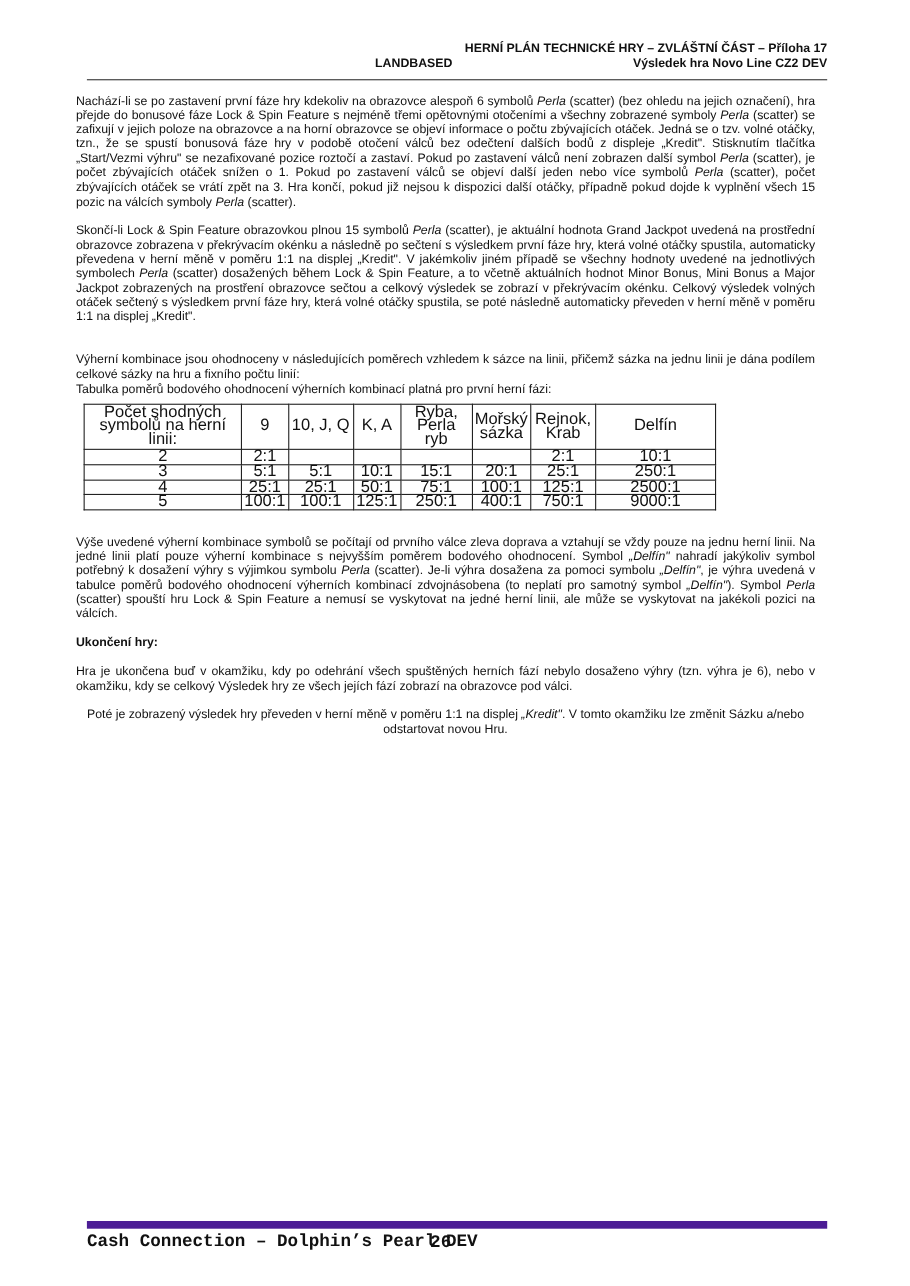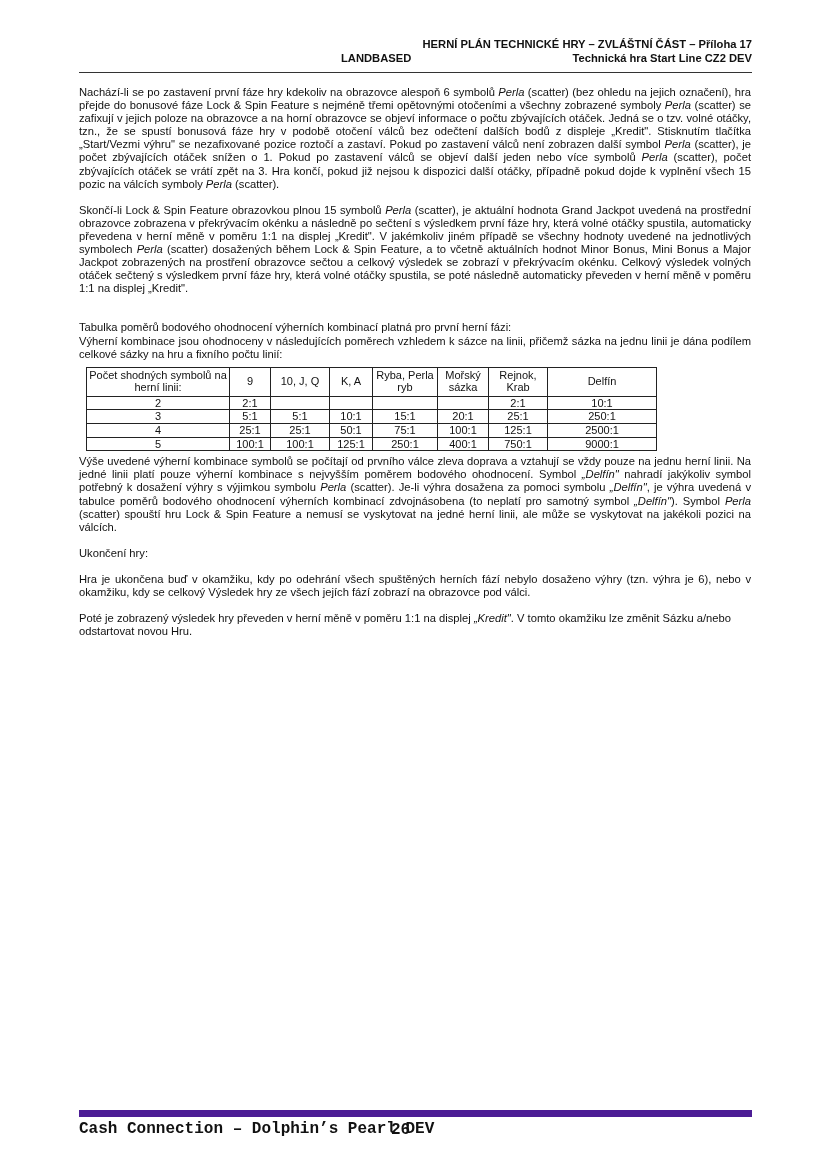--- a/index.html
+++ b/index.html
@@ -4,51 +4,51 @@
   <style>
     html, body { margin: 0; padding: 0; background: #ffffff; }
     body { width: 827px; height: 1169px; position: relative; overflow: hidden;
            font-family: "Liberation Sans", sans-serif; color: #111; }
     .header { position: absolute; left: 79px; right: 75px; top: 38px; height: 34px;
               border-bottom: 1px solid #333; }
     .header .line1 { position: absolute; right: 0; top: 0; font-weight: bold; font-size: 11.2px; text-align: right; }
     .header .line2 { position: absolute; left: 0; right: 0; top: 14px; font-weight: bold; font-size: 11.2px; }
     .header .line2 .left { position: absolute; left: 262px; }
     .header .line2 .right { position: absolute; right: 0; }
-    .content { position: absolute; left: 79px; width: 672px; top: 86px;
+    .content { position: absolute; left: 69px; width: 672px; top: 86px;
                font-size: 11.2px; line-height: 13.1px; }
     .content p { margin: 0; text-align: justify; }
     .gap1 { height: 13px; }
     .gap2 { height: 26px; }
-    .heading { font-weight: normal; margin: 0; }
-    table.pay { border-collapse: collapse; margin: 6px 0 4px 7px; font-size: 11px; line-height: 12.6px; }
+    .heading { font-weight: bold; margin: 0; }
+    table.pay { border-collapse: collapse; margin: 6px 0 23px 7px; font-size: 15px; line-height: 12.6px; }
     table.pay th, table.pay td { border: 1px solid #222; text-align: center; padding: 0 2px; font-weight: normal; }
     table.pay th { padding: 1px 2px 2px 2px; }
     .footer { position: absolute; left: 79px; right: 75px; top: 1110px; border-top: 7px solid #4c1d95;
               padding-top: 3px; font-weight: bold; font-size: 16px; font-family: Liberation Mono, monospace; }
     .footer .pg { position: absolute; left: 312px; top: 4px; }
   </style>
 </head>
 <body>
 
 <div class="header">
   <div class="line1">HERNÍ PLÁN TECHNICKÉ HRY – ZVLÁŠTNÍ ČÁST – Příloha 17</div>
   <div class="line2">
     <span class="left">LANDBASED</span>
-    <span class="right">Technická hra Start Line CZ2 DEV</span>
+    <span class="right">Výsledek hra Novo Line CZ2 DEV</span>
   </div>
 </div>
 
 <div class="content">
   <p><span>Nachází-li se po zastavení první fáze hry kdekoliv na obrazovce alespoň 6 symbolů </span><i>Perla</i><span> (scatter) (bez ohledu na jejich označení), hra přejde do bonusové fáze Lock &amp; Spin Feature s nejméně třemi opětovnými otočeními a všechny zobrazené symboly </span><i>Perla</i><span> (scatter) se zafixují v jejich poloze na obrazovce a na horní obrazovce se objeví informace o počtu zbývajících otáček. Jedná se o tzv. volné otáčky, tzn., že se spustí bonusová fáze hry v podobě otočení válců bez odečtení dalších bodů z displeje „Kredit". Stisknutím tlačítka „Start/Vezmi výhru" se nezafixované pozice roztočí a zastaví. Pokud po zastavení válců není zobrazen další symbol </span><i>Perla</i><span> (scatter), je počet zbývajících otáček snížen o 1. Pokud po zastavení válců se objeví další jeden nebo více symbolů </span><i>Perla</i><span> (scatter), počet zbývajících otáček se vrátí zpět na 3. Hra končí, pokud již nejsou k dispozici další otáčky, případně pokud dojde k vyplnění všech 15 pozic na válcích symboly </span><i>Perla</i><span> (scatter).</span></p>
   <div class="gap1"></div>
   <p><span>Skončí-li Lock &amp; Spin Feature obrazovkou plnou 15 symbolů </span><i>Perla</i><span> (scatter), je aktuální hodnota Grand Jackpot uvedená na prostřední obrazovce zobrazena v překrývacím okénku a následně po sečtení s výsledkem první fáze hry, která volné otáčky spustila, automaticky převedena v herní měně v poměru 1:1 na displej „Kredit". V jakémkoliv jiném případě se všechny hodnoty uvedené na jednotlivých symbolech </span><i>Perla</i><span> (scatter) dosažených během Lock &amp; Spin Feature, a to včetně aktuálních hodnot Minor Bonus, Mini Bonus a Major Jackpot zobrazených na prostření obrazovce sečtou a celkový výsledek se zobrazí v překrývacím okénku. Celkový výsledek volných otáček sečtený s výsledkem první fáze hry, která volné otáčky spustila, se poté následně automaticky převeden v herní měně v poměru 1:1 na displej „Kredit".</span></p>
   <div class="gap2"></div>
+  <p>Výherní kombinace jsou ohodnoceny v následujících poměrech vzhledem k sázce na linii, přičemž sázka na jednu linii je dána podílem celkové sázky na hru a fixního počtu linií:</p>
   <p>Tabulka poměrů bodového ohodnocení výherních kombinací platná pro první herní fázi:</p>
-  <p>Výherní kombinace jsou ohodnoceny v následujících poměrech vzhledem k sázce na linii, přičemž sázka na jednu linii je dána podílem celkové sázky na hru a fixního počtu linií:</p>
 
   <table class="pay">
     <thead>
       <tr>
         <th style="width:138px">Počet shodných symbolů na herní linii:</th>
         <th style="width:36px">9</th>
         <th style="width:54px">10, J, Q</th>
         <th style="width:38px">K, A</th>
         <th style="width:60px">Ryba, Perla ryb</th>
         <th style="width:46px">Mořský sázka</th>
@@ -99,19 +99,19 @@
       </tr>
     </tbody>
   </table>
 
   <p><span>Výše uvedené výherní kombinace symbolů se počítají od prvního válce zleva doprava a vztahují se vždy pouze na jednu herní linii. Na jedné linii platí pouze výherní kombinace s nejvyšším poměrem bodového ohodnocení. Symbol </span><i>„Delfín"</i><span> nahradí jakýkoliv symbol potřebný k dosažení výhry s výjimkou symbolu </span><i>Perla</i><span> (scatter). Je-li výhra dosažena za pomoci symbolu </span><i>„Delfín"</i><span>, je výhra uvedená v tabulce poměrů bodového ohodnocení výherních kombinací zdvojnásobena (to neplatí pro samotný symbol </span><i>„Delfín"</i><span>). Symbol </span><i>Perla</i><span> (scatter) spouští hru Lock &amp; Spin Feature a nemusí se vyskytovat na jedné herní linii, ale může se vyskytovat na jakékoli pozici na válcích.</span></p>
   <div class="gap1"></div>
   <p class="heading">Ukončení hry:</p>
   <div class="gap1"></div>
   <p>Hra je ukončena buď v okamžiku, kdy po odehrání všech spuštěných herních fází nebylo dosaženo výhry (tzn. výhra je 6), nebo v okamžiku, kdy se celkový Výsledek hry ze všech jejích fází zobrazí na obrazovce pod válci.</p>
   <div class="gap1"></div>
-  <p style="text-align:left"><span>Poté je zobrazený výsledek hry převeden v herní měně v poměru 1:1 na displej </span><i>„Kredit"</i><span>. V tomto okamžiku lze změnit Sázku a/nebo odstartovat novou Hru.</span></p>
+  <p style="text-align:center"><span>Poté je zobrazený výsledek hry převeden v herní měně v poměru 1:1 na displej </span><i>„Kredit"</i><span>. V tomto okamžiku lze změnit Sázku a/nebo odstartovat novou Hru.</span></p>
 </div>
 
 <div class="footer">
   <span>Cash Connection – Dolphin’s Pearl DEV</span>
   <span class="pg">26</span>
 </div>
 
 </body></html>

